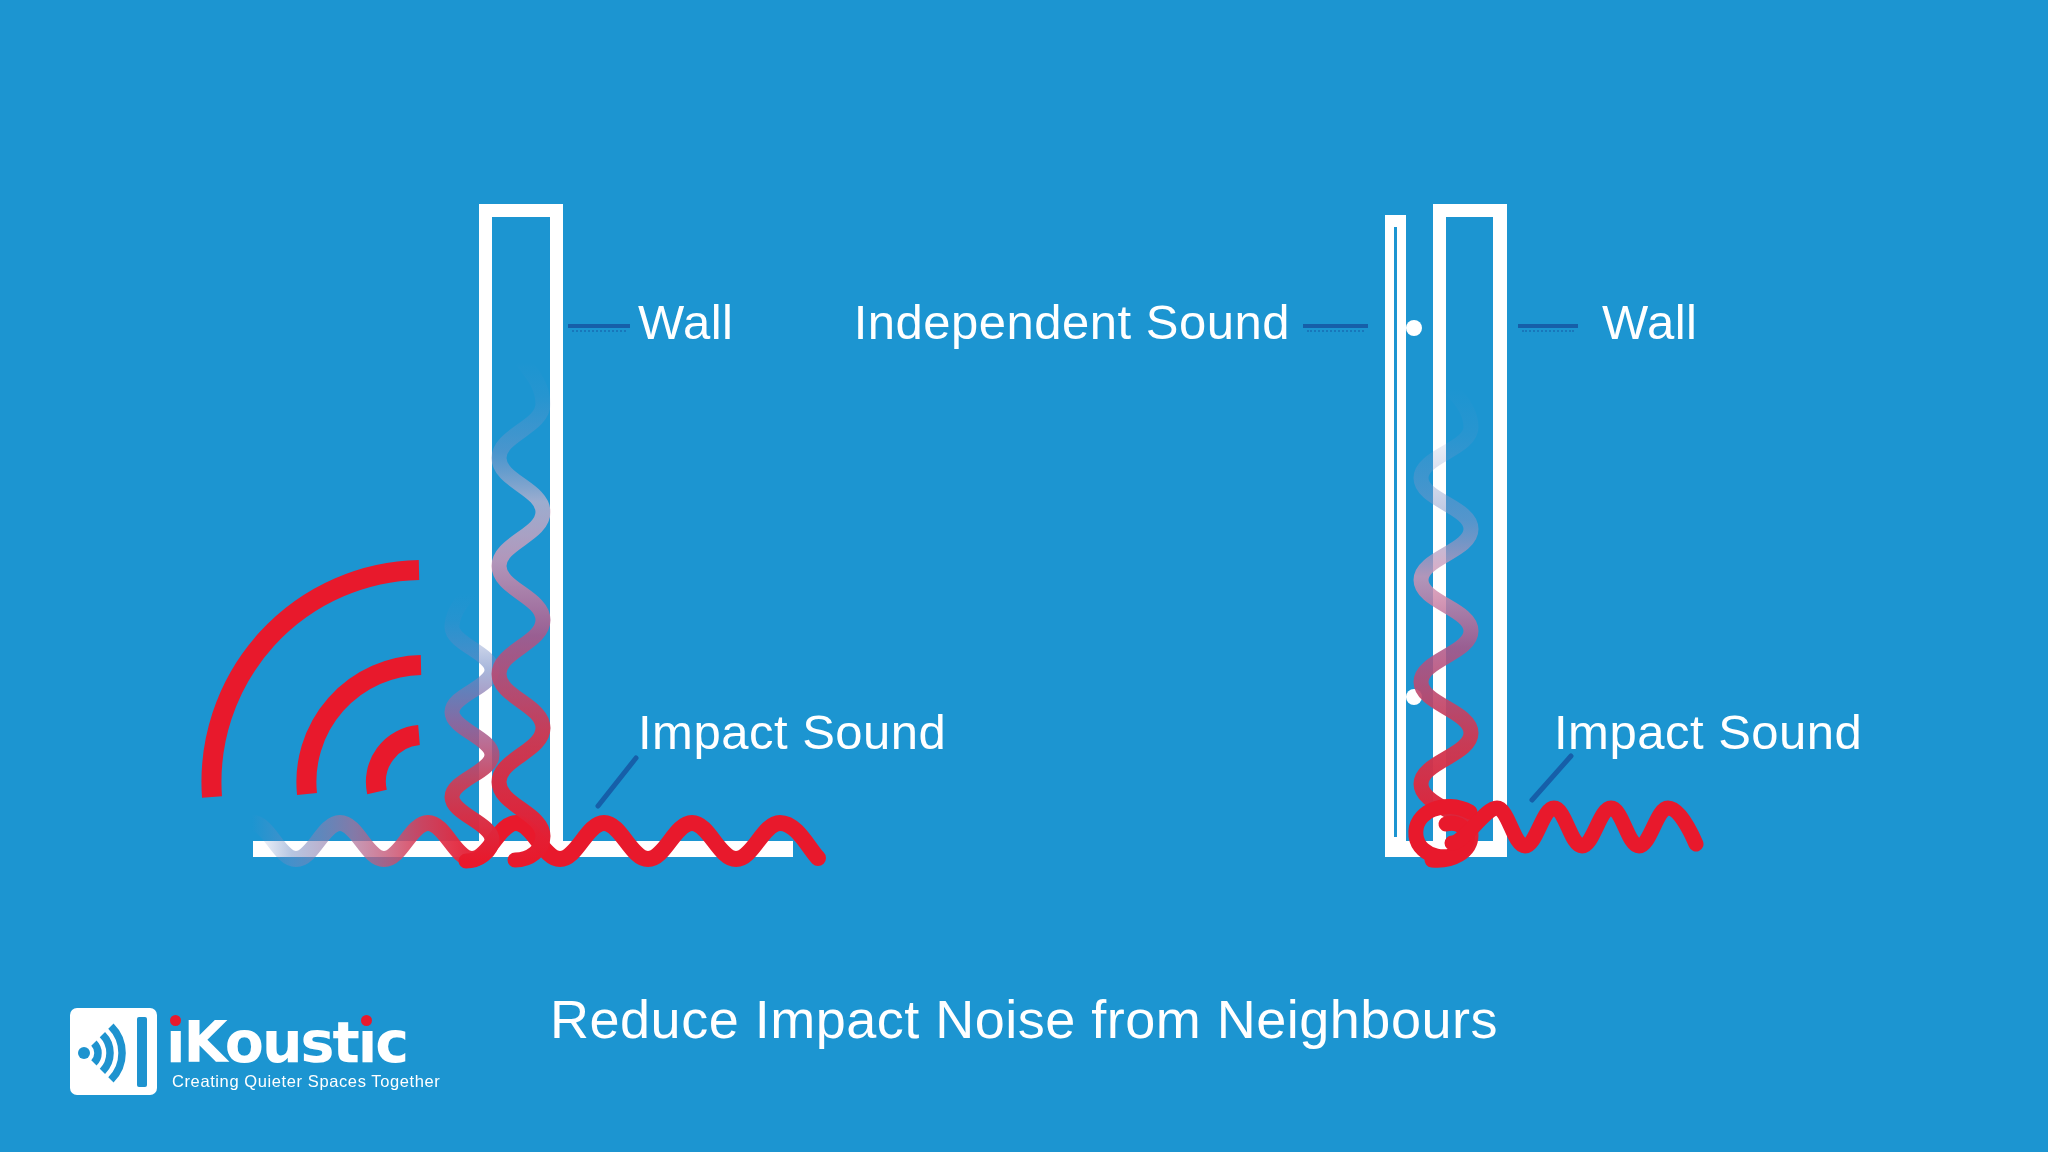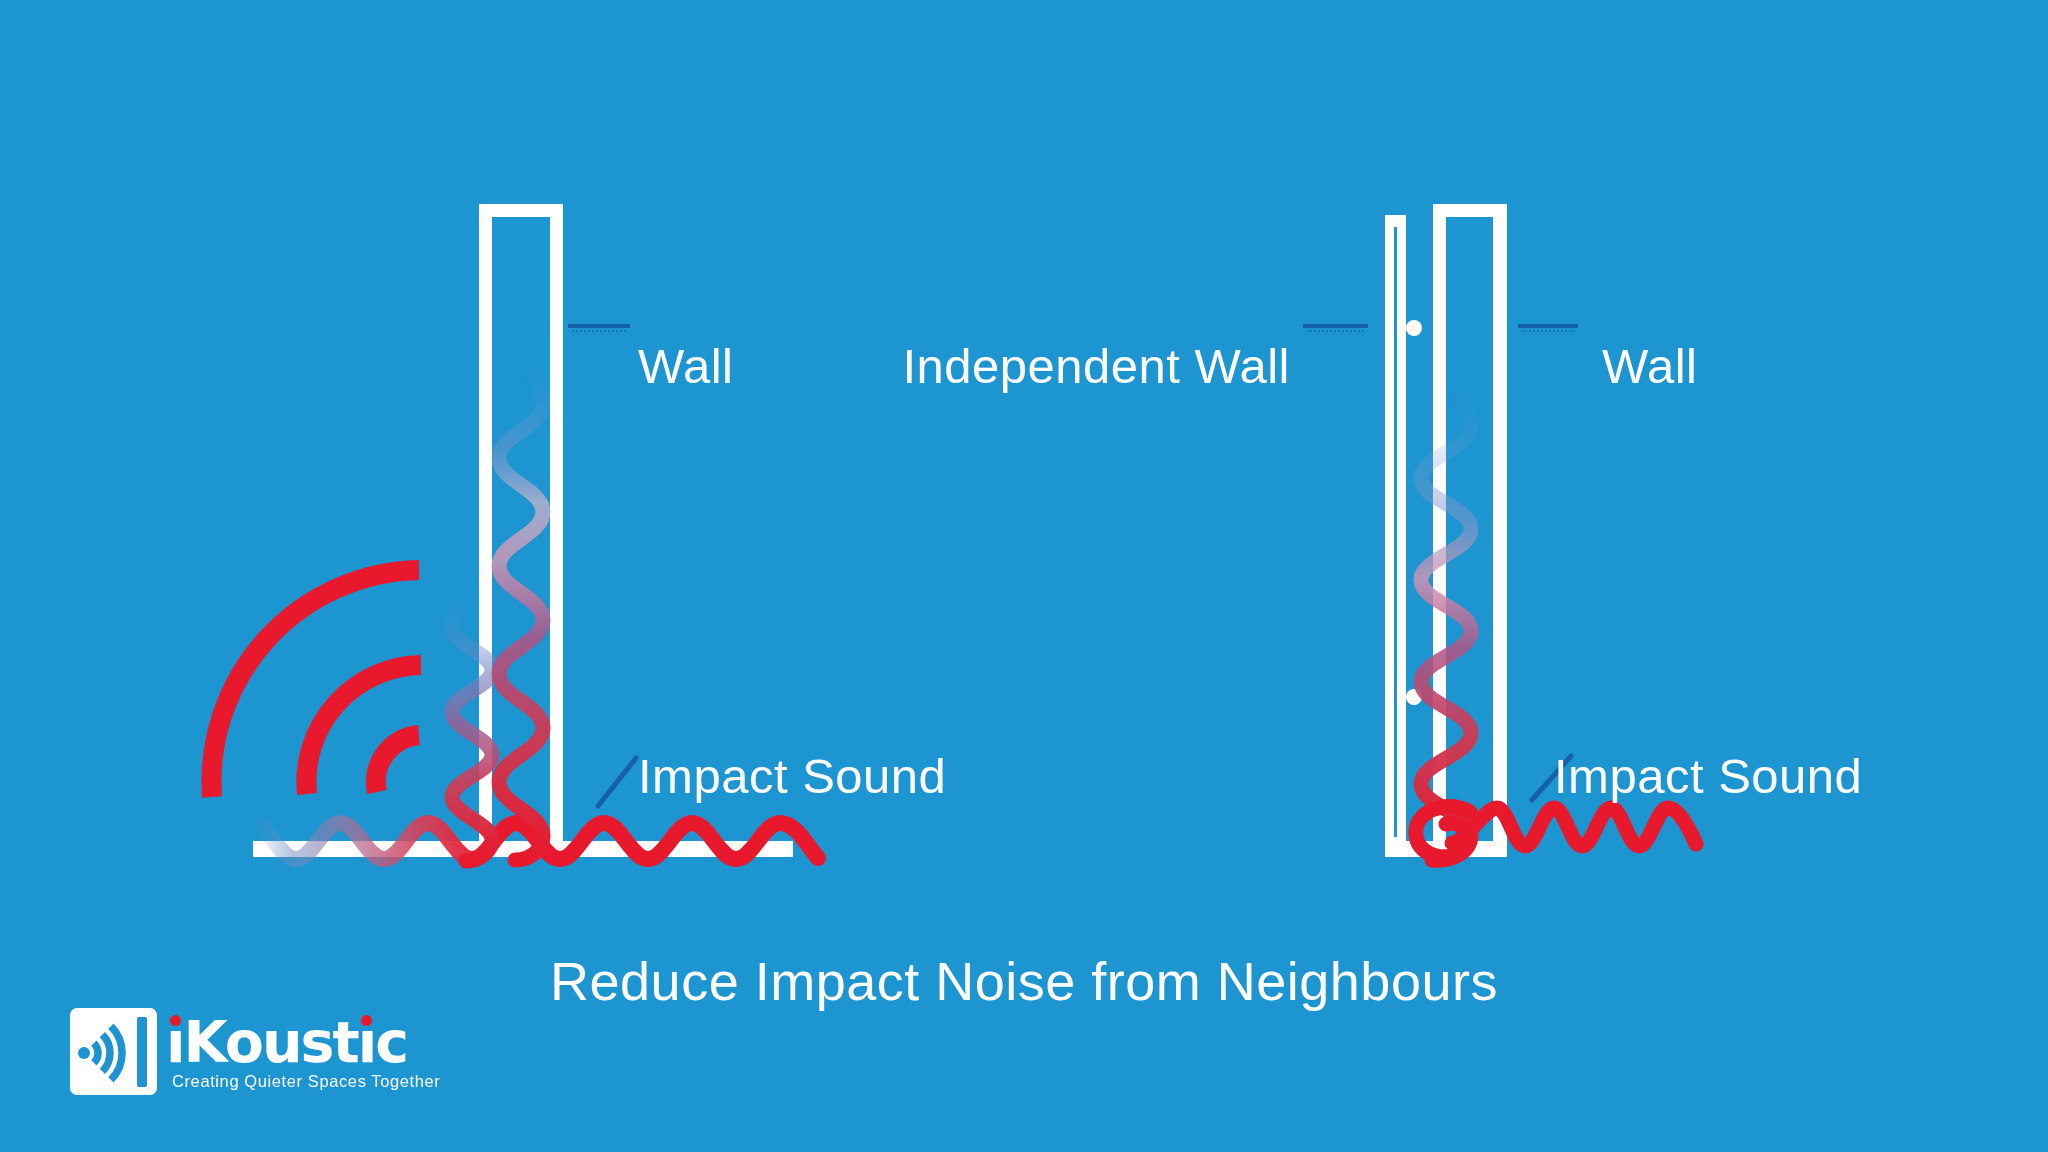--- a/index.html
+++ b/index.html
@@ -3,31 +3,31 @@
 <meta charset="utf-8">
 <style>
   html,body{margin:0;padding:0;background:#1c95d1;}
   #stage{
     position:relative;width:2048px;height:1152px;overflow:hidden;
     background:#1c95d1;
     font-family:"Liberation Sans", sans-serif;
   }
   .label{
     position:absolute;color:#ffffff;font-size:49px;line-height:1.1;
-    white-space:nowrap;letter-spacing:0.5px;margin-top:44px;
+    white-space:nowrap;letter-spacing:0.5px;
   }
   .leader{
     position:absolute;height:4px;background:#165fa9;
   }
   .leader::after{
     content:"";position:absolute;left:4px;right:4px;top:6px;
     border-top:2px dotted rgba(22,95,169,0.55);
   }
   #title{
-    position:absolute;left:0;top:950px;width:2048px;text-align:center;
+    position:absolute;left:0;top:988px;width:2048px;text-align:center;
     color:#ffffff;font-size:54px;letter-spacing:0.5px;
   }
   
   #logo{position:absolute;left:70px;top:1008px;width:420px;height:100px;}
   #logo-box{
     position:absolute;left:0;top:0;width:87px;height:87px;background:#ffffff;
     border-radius:7px;
   }
   #logo-brand{
     position:absolute;left:96px;top:6px;color:#ffffff;
@@ -145,21 +145,21 @@
              C1536 846 1543 808 1554 808 C1565 808 1571 846 1582 846
              C1593 846 1600 808 1611 808 C1622 808 1628 846 1639 846
              C1650 846 1657 808 1668 808 C1679 808 1690 830 1696 844"></path>
 
     <line x1="1532" y1="800" x2="1571" y2="756" stroke="#165fa9" stroke-width="5" stroke-linecap="round"></line>
   </svg>
 
   <div class="label" style="left:638px;top:296px;">Wall</div>
   <div class="leader" style="left:568px;top:324px;width:62px;"></div>
 
-  <div class="label" style="right:758px;top:296px;">Independent Wall</div>
+  <div class="label" style="right:758px;top:296px;">Independent Sound</div>
   <div class="leader" style="left:1303px;top:324px;width:65px;"></div>
 
   <div class="label" style="left:1602px;top:296px;">Wall</div>
   <div class="leader" style="left:1518px;top:324px;width:60px;"></div>
 
   <div class="label" style="left:638px;top:706px;">Impact Sound</div>
 
   <div class="label" style="left:1554px;top:706px;">Impact Sound</div>
 
   <div id="title">Reduce Impact Noise from Neighbours</div>

